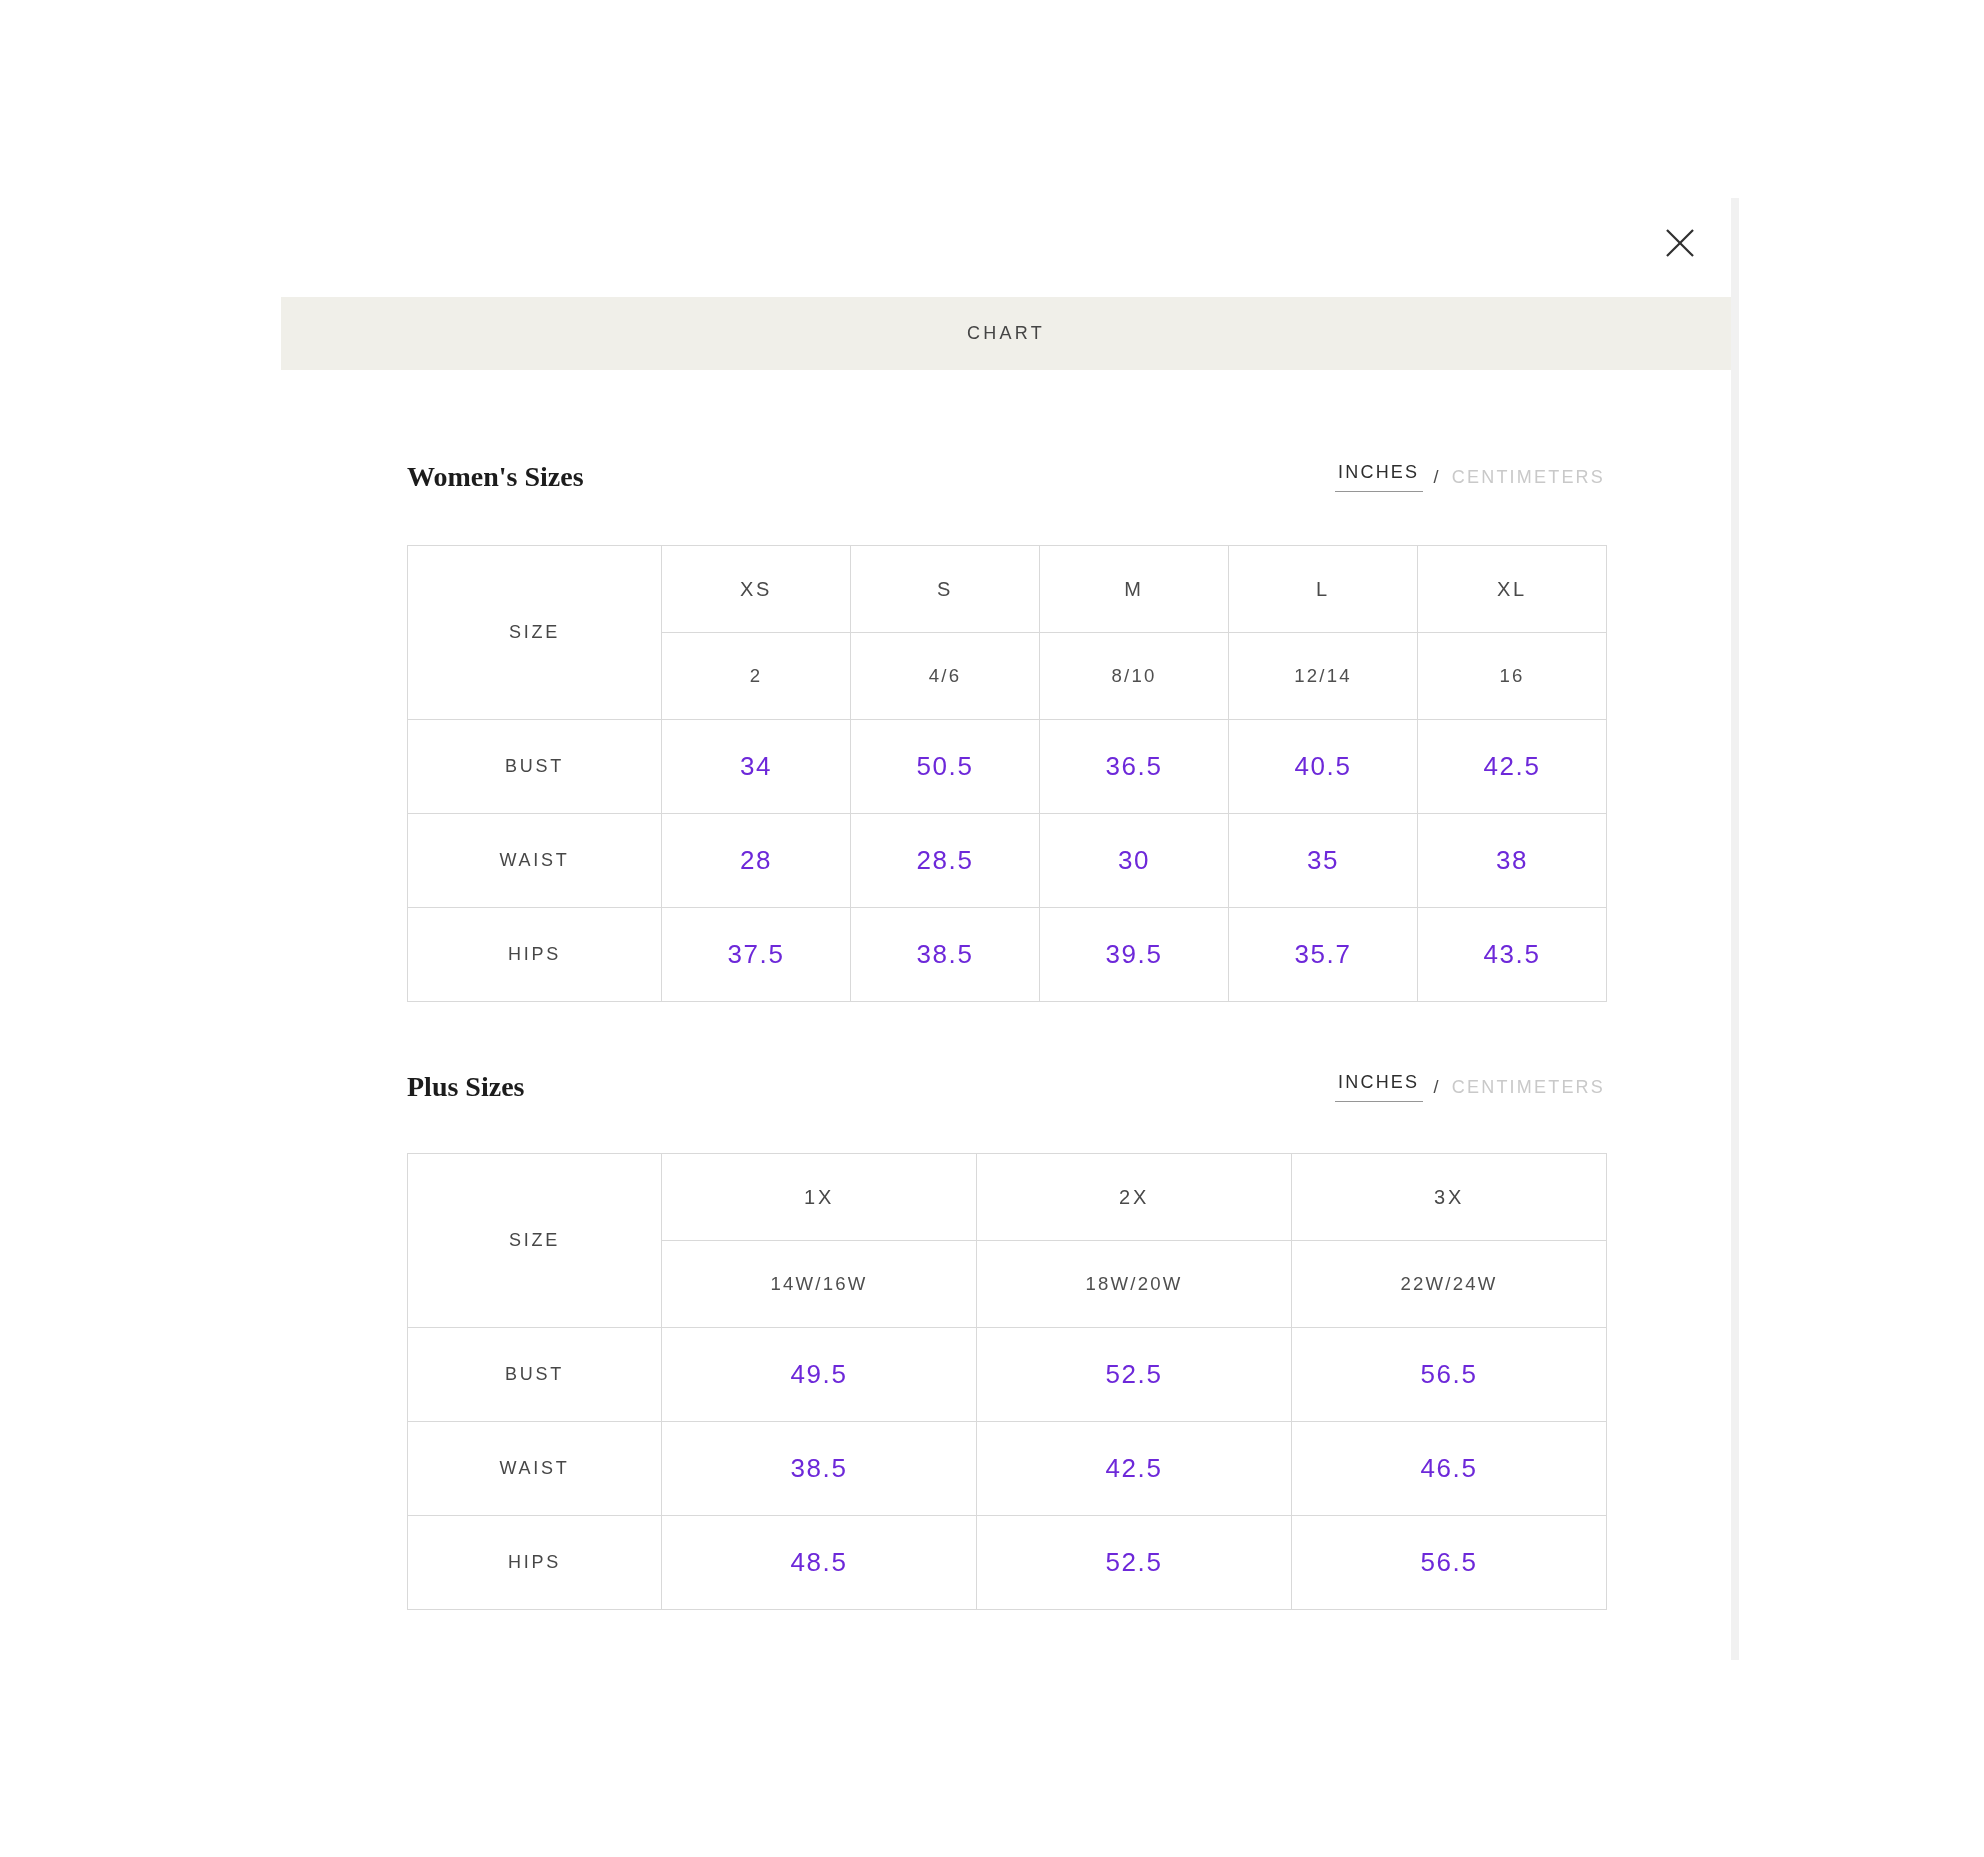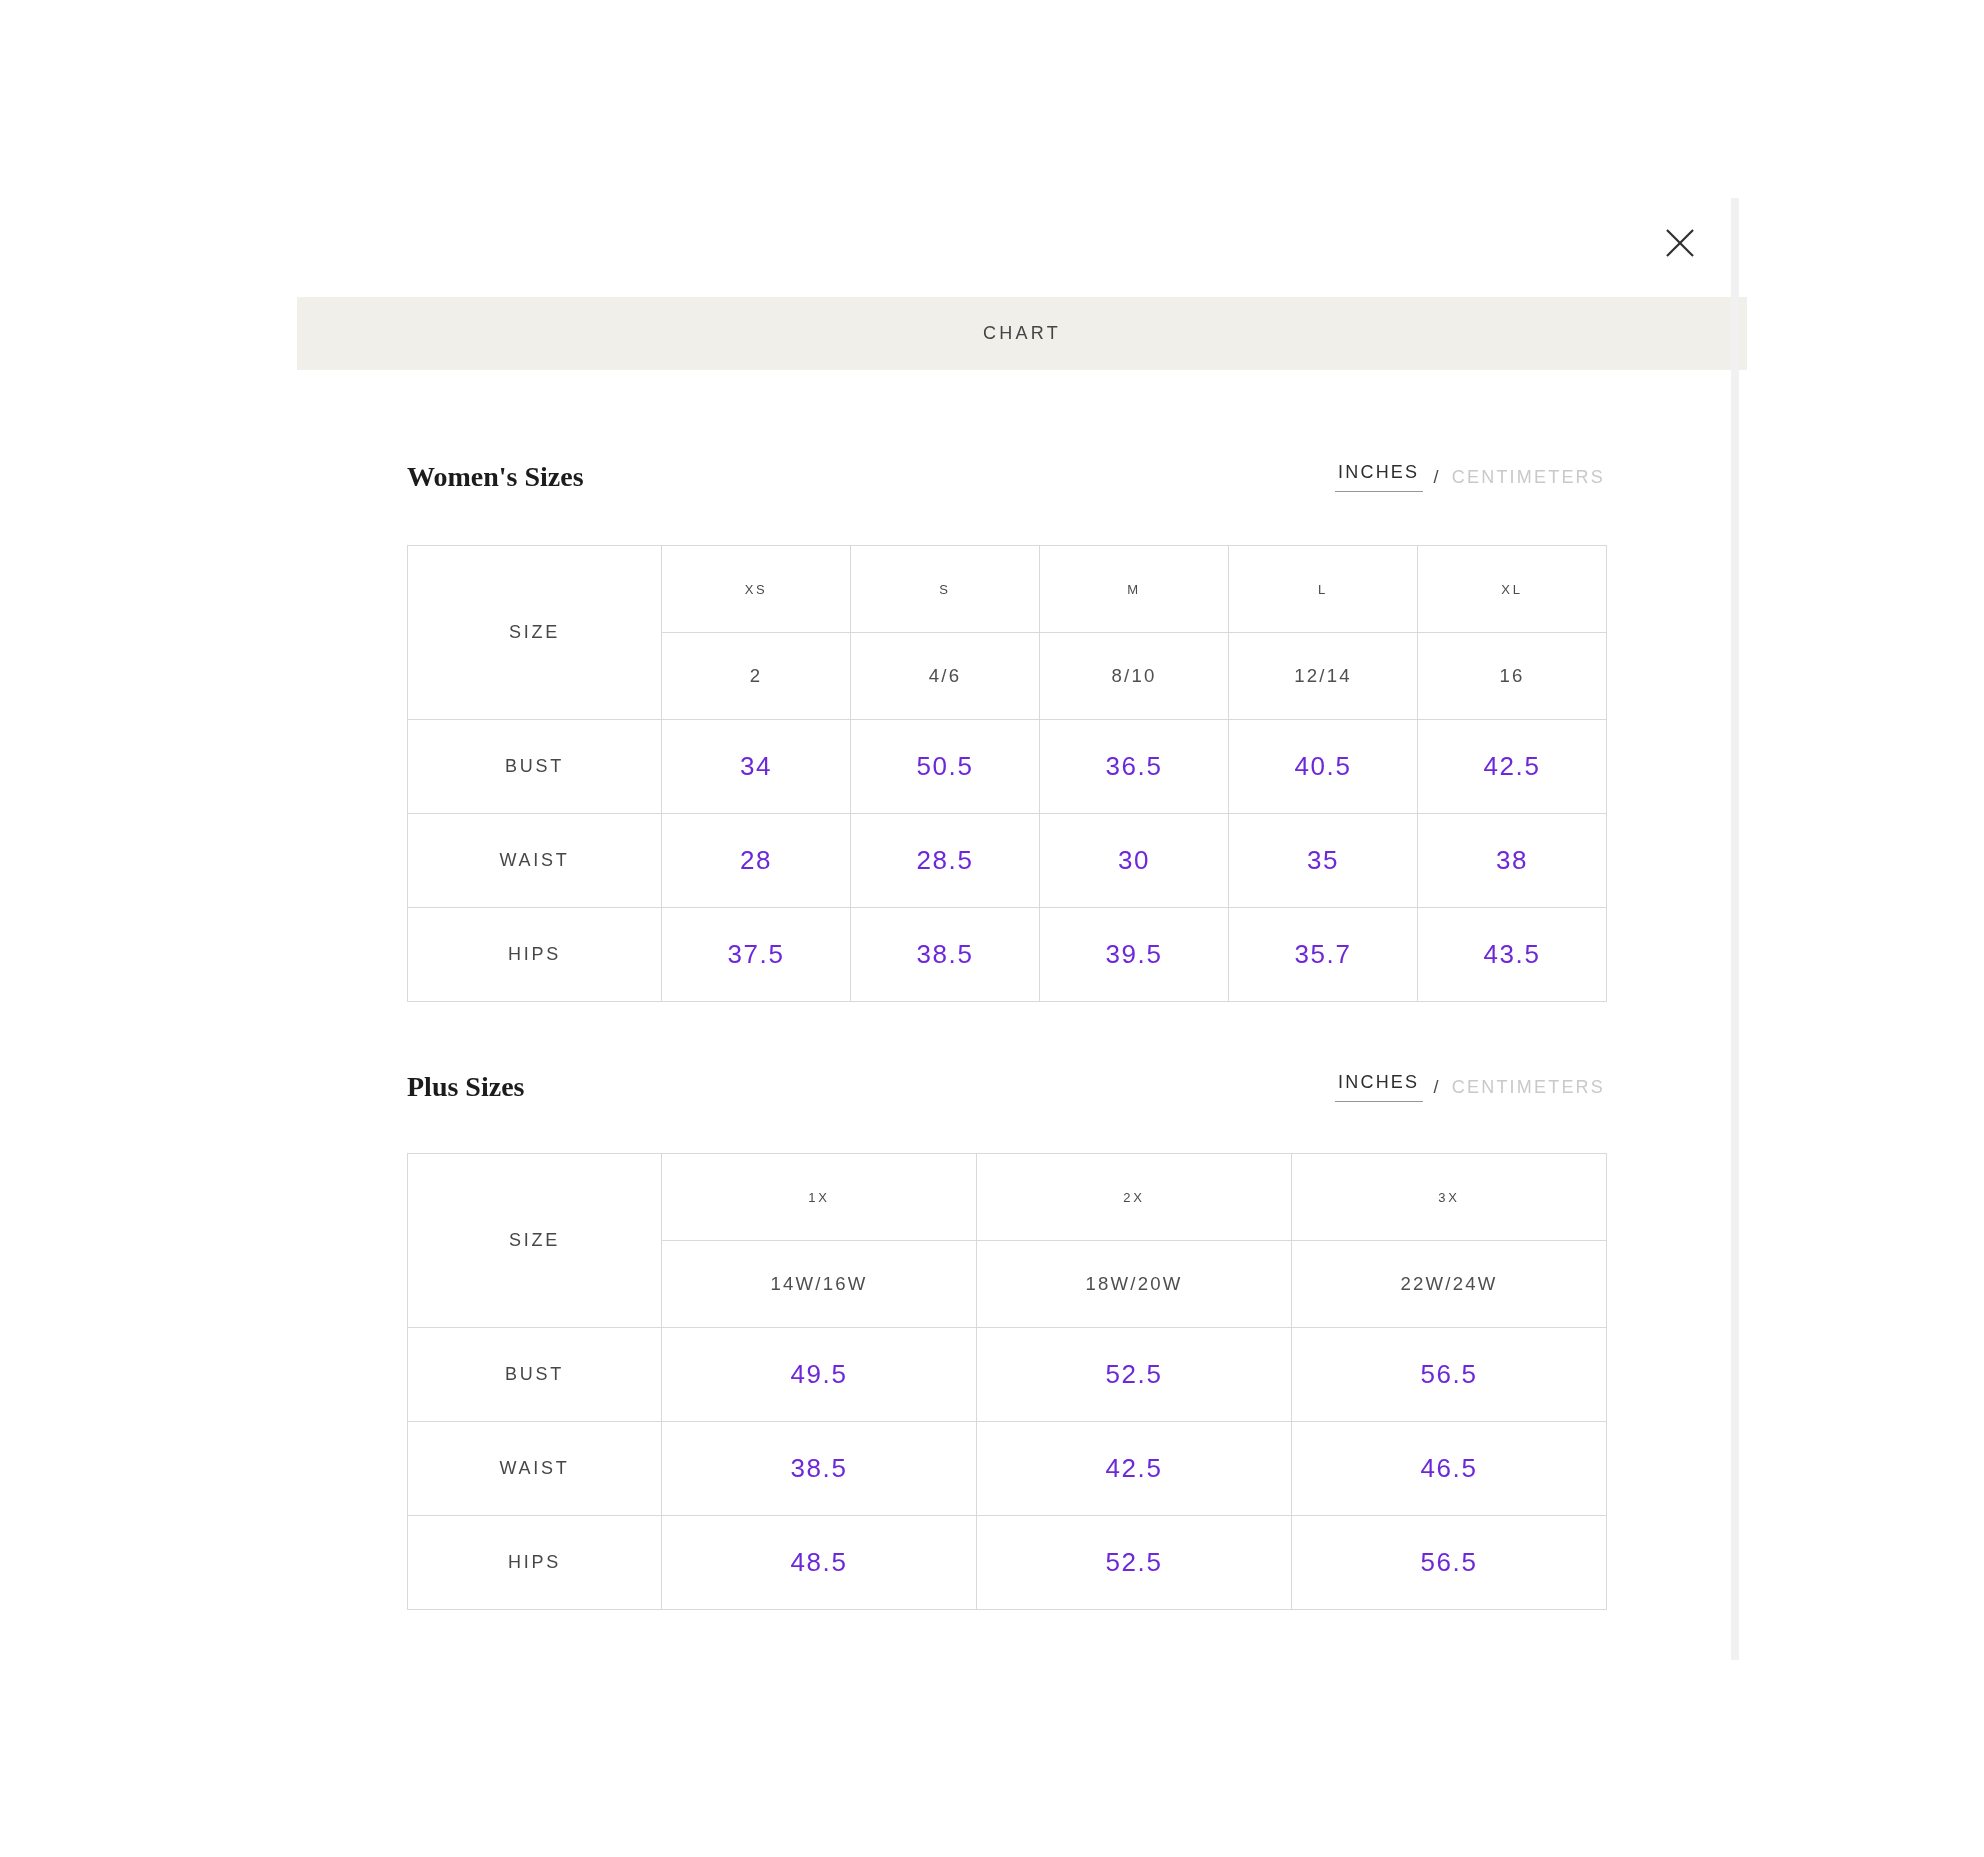--- a/index.html
+++ b/index.html
@@ -31,21 +31,21 @@
   .close-btn {
     position: absolute;
     top: 26px; right: 32px;
     width: 38px; height: 38px;
     background: none; border: none; padding: 0;
     cursor: pointer;
     line-height: 0;
   }
   .tabbar {
     position: absolute;
-    top: 99px; left: 16px;
+    top: 99px; left: 0;
     width: 100%; height: 73px;
     display: flex;
   }
   .tab {
     flex: 1 1 50%;
     display: flex; align-items: center; justify-content: center;
     font-size: 18px;
     letter-spacing: 3.3px;
     color: #454545;
     cursor: pointer;
@@ -106,21 +106,21 @@
     text-align: center;
     vertical-align: middle;
     padding: 0;
   }
   .size-table tr.h { height: 87px; }
   .size-table tr.b { height: 94px; }
   .w-size  { width: 254px; }
   .w-col5  { width: 189px; }
   .w-col3  { width: 315px; }
   .lbl { font-size: 18px; letter-spacing: 2.7px; color: #474747; }
-  .hdr { font-size: 13px; letter-spacing: 2.7px; color: #4a4a4a; }
+  .hdr { font-size: 20px; letter-spacing: 2.7px; color: #4a4a4a; }
   .num { font-size: 18.6px; letter-spacing: 2.2px; color: #4f4f4f; }
   .val { font-size: 26px; letter-spacing: 1.6px; color: #6d28d9; }
   .scroll-track {
     position: absolute;
     left: 1731px; top: 198px;
     width: 8.2px; height: 1462px;
     background: #f1f1f1;
   }
 </style>
 </head>

